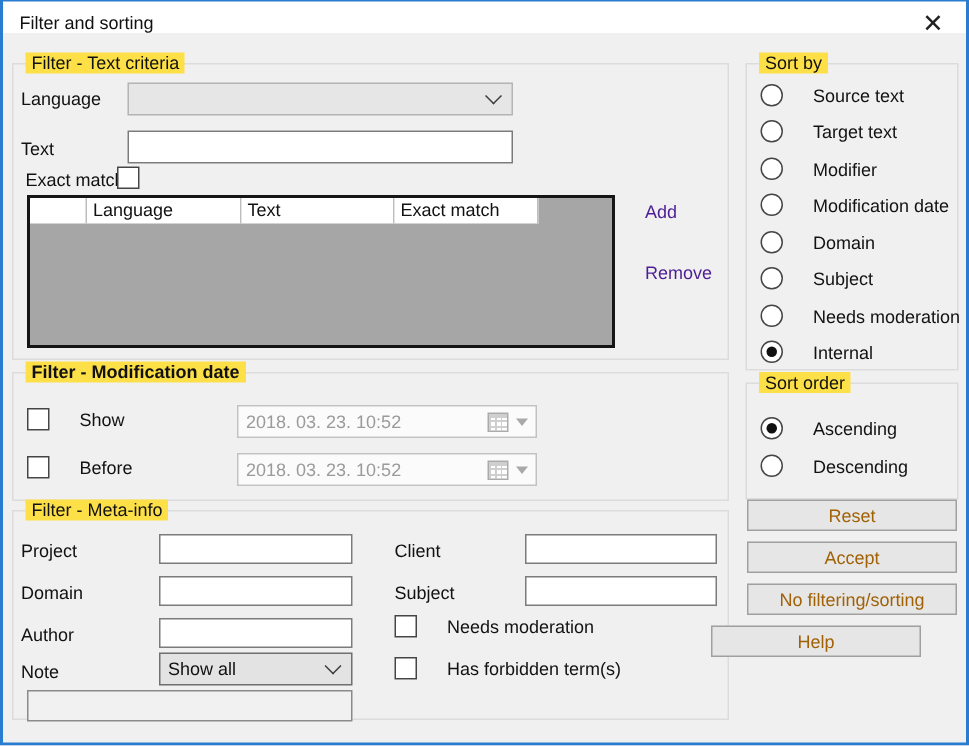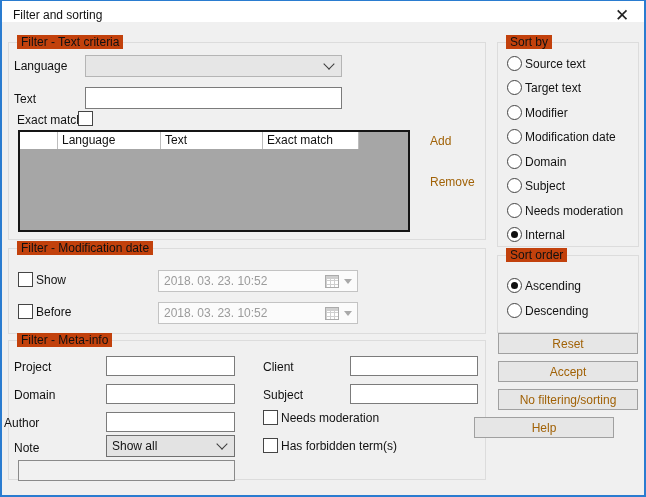--- a/index.html
+++ b/index.html
@@ -3,35 +3,35 @@
 <meta charset="utf-8">
 <style>
   html,body{margin:0;padding:0;}
   body{width:646px;height:497px;font-family:"Liberation Sans",sans-serif;font-size:12px;color:#121212;background:#fff;}
   #win{position:relative;width:646px;height:497px;background:#f0f0f0;overflow:hidden;}
   #titlebar{position:absolute;left:0;top:0;width:100%;height:22px;background:#ffffff;}
   #title{position:absolute;left:13px;top:8px;font-size:12px;color:#111;}
   #closebtn{position:absolute;right:2px;top:1px;width:44px;height:28px;display:flex;align-items:center;justify-content:center;font-size:17px;color:#222;cursor:default;}
   #borderring{position:absolute;inset:0;border:2px solid #2a7cd0;border-top-width:1px;pointer-events:none;z-index:50;}
   .grp{position:absolute;border:1px solid #dcdcdc;background:transparent;}
-  .grp>.glbl{position:absolute;top:-8px;left:8px;background:#c2410c;padding:0 4px;color:#111;line-height:14px;}
+  .grp>.glbl{position:absolute;top:-8px;left:8px;background:#fde047;padding:0 4px;color:#111;line-height:14px;}
   .lbl{position:absolute;line-height:14px;color:#111;white-space:nowrap;}
   .txt{position:absolute;box-sizing:border-box;border:1px solid #7b7b7b;background:#fff;font-family:"Liberation Sans",sans-serif;font-size:12px;padding:0 3px;outline:none;}
   .combo{position:absolute;box-sizing:border-box;display:flex;align-items:center;justify-content:space-between;padding:0 8px 0 5px;}
   .combo-disabled{background:#e6e6e6;border:1px solid #b5b5b5;}
   .combo-enabled{background:#e3e3e3;border:1px solid #707070;color:#111;}
   .chev{width:7px;height:7px;border-right:1px solid #3c3c3c;border-bottom:1px solid #3c3c3c;transform:rotate(45deg);margin-top:-4px;}
   .chk{display:inline-block;width:13px;height:13px;background:#fff;border:1px solid #454545;box-sizing:content-box;flex:none;}
   .rad{display:inline-block;width:13px;height:13px;background:#fff;border:1px solid #454545;border-radius:50%;position:relative;flex:none;}
   .rad.on::after{content:"";position:absolute;inset:3px;background:#101010;border-radius:50%;}
-  .row{position:absolute;display:flex;align-items:center;gap:3px;white-space:nowrap;}
+  .row{position:absolute;display:flex;align-items:center;gap:20px;white-space:nowrap;}
   #listbox{position:absolute;left:18px;top:130px;width:392px;height:102px;border:2px solid #151515;background:#a6a6a6;box-sizing:border-box;}
   #listhdr{display:flex;height:17px;}
   .hcell{background:#fff;border-right:1px solid #bdbdbd;box-sizing:border-box;padding:1px 4px 0 4px;color:#111;overflow:hidden;}
-  .link{position:absolute;color:#a16207;cursor:pointer;line-height:14px;}
+  .link{position:absolute;color:#4c1d95;cursor:pointer;line-height:14px;}
   .datefld{position:absolute;box-sizing:border-box;height:22px;background:#fbfbfb;border:1px solid #c3c3c3;display:flex;align-items:center;justify-content:space-between;padding:0 5px;color:#9b9b9b;}
   .dateicons{display:flex;align-items:center;gap:5px;}
   .cal{width:12px;height:11px;border:1px solid #ababab;background:
        linear-gradient(#cfcfcf 0 3px,transparent 3px),
        repeating-linear-gradient(90deg,#cfcfcf 0 1px,transparent 1px 4px),
        repeating-linear-gradient(#cfcfcf 0 1px,transparent 1px 4px);
        background-color:#fff;}
   .tri{width:0;height:0;border-left:4px solid transparent;border-right:4px solid transparent;border-top:5px solid #a9a9a9;}
   .btn{position:absolute;width:140px;height:21px;box-sizing:border-box;background:#e6e6e6;border:1px solid #a0a0a0;display:flex;align-items:center;justify-content:center;color:#a16207;cursor:default;}
   #extra-input{background:#f1f1f1;border:1px solid #8a8a8a;}
@@ -65,21 +65,21 @@
     <div id="listhdr">
       <div class="hcell" style="width:38px;"></div>
       <div class="hcell" style="width:103px;">Language</div>
       <div class="hcell" style="width:102px;">Text</div>
       <div class="hcell" style="width:96px;">Exact match</div>
     </div>
   </div>
   <span class="link" style="left:430px;top:134px;">Add</span>
   <span class="link" style="left:430px;top:175px;">Remove</span>
 
-  <div class="grp" style="left:8px;top:248px;width:476px;height:84px;">
+  <div class="grp" style="left:8px;top:248px;width:476px;height:84px;font-weight:bold;">
     <span class="glbl">Filter - Modification date</span>
   </div>
   <div class="row" style="left:18px;top:272px;">
     <span class="chk"></span>
     <span>Show</span>
   </div>
   <div class="datefld" style="left:158px;top:270px;width:200px;">
     <span>2018. 03. 23. 10:52</span>
     <span class="dateicons">
       <span class="cal"></span>
@@ -104,21 +104,21 @@
   <span class="lbl" style="left:14px;top:360px;">Project</span>
   <input type="text" class="txt" style="left: 106px; top: 356px; width: 129px; height: 20px;">
   <span class="lbl" style="left:263px;top:360px;">Client</span>
   <input type="text" class="txt" style="left: 350px; top: 356px; width: 128px; height: 20px;">
 
   <span class="lbl" style="left:14px;top:388px;">Domain</span>
   <input type="text" class="txt" style="left: 106px; top: 384px; width: 129px; height: 20px;">
   <span class="lbl" style="left:263px;top:388px;">Subject</span>
   <input type="text" class="txt" style="left: 350px; top: 384px; width: 128px; height: 20px;">
 
-  <span class="lbl" style="left:4px;top:416px;">Author</span>
+  <span class="lbl" style="left:14px;top:416px;">Author</span>
   <input type="text" class="txt" style="left: 106px; top: 412px; width: 129px; height: 20px;">
   <div class="row" style="left:263px;top:410px;">
     <span class="chk"></span>
     <span>Needs moderation</span>
   </div>
 
   <span class="lbl" style="left:14px;top:441px;">Note</span>
   <div class="combo combo-enabled" style="left:106px;top:435px;width:129px;height:22px;">
     <span>Show all</span>
     <span class="chev"></span>

